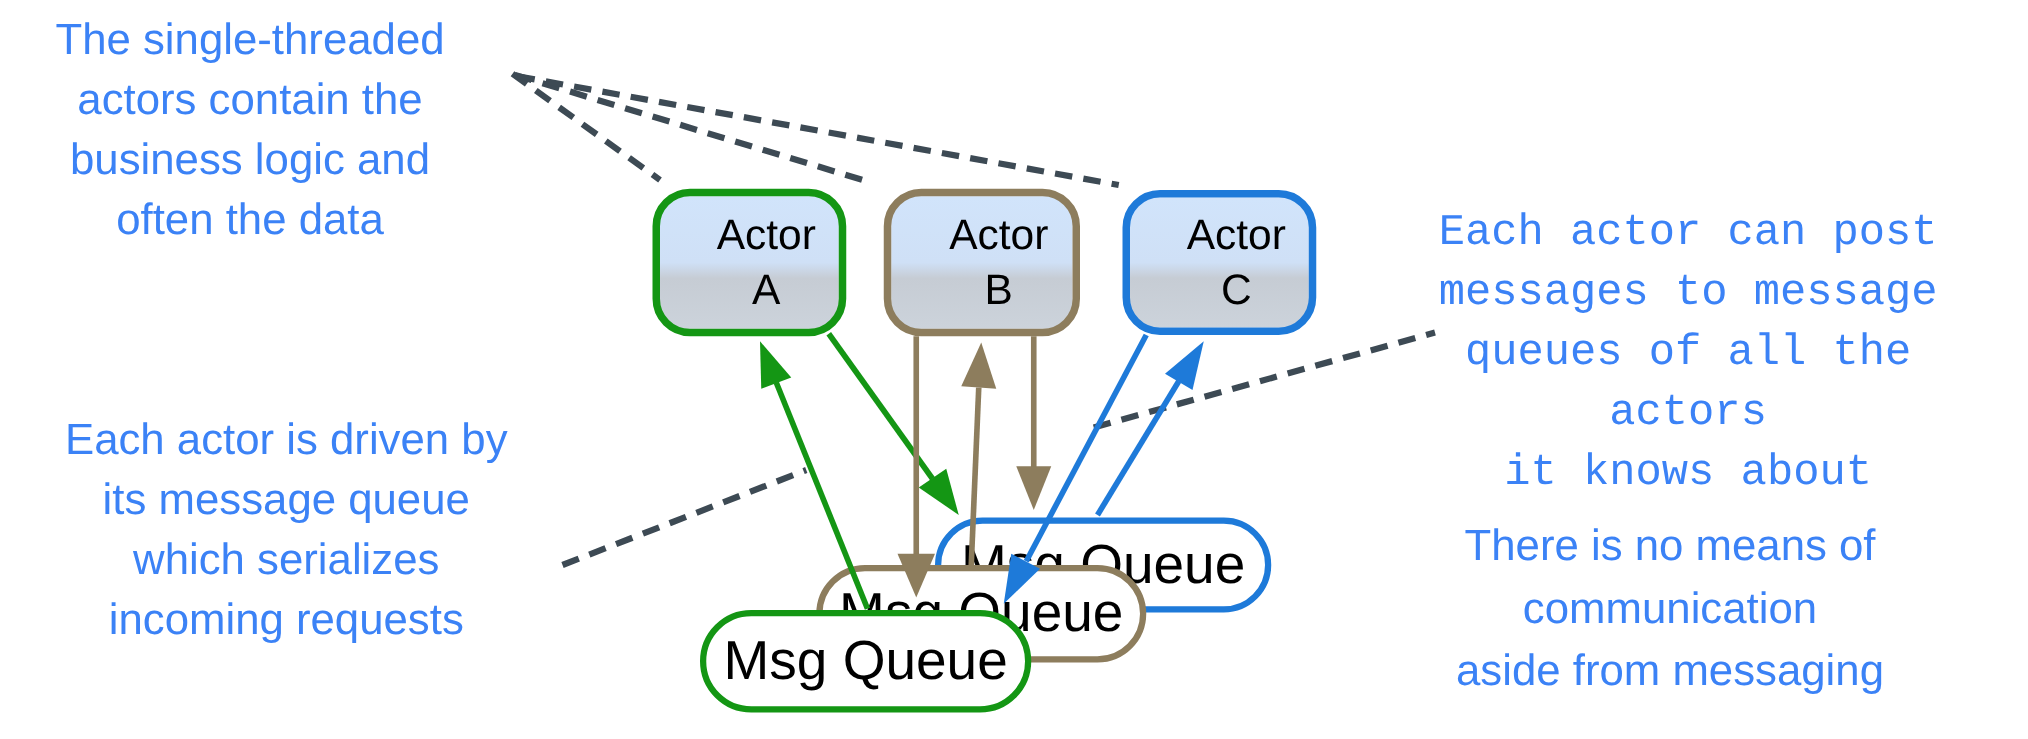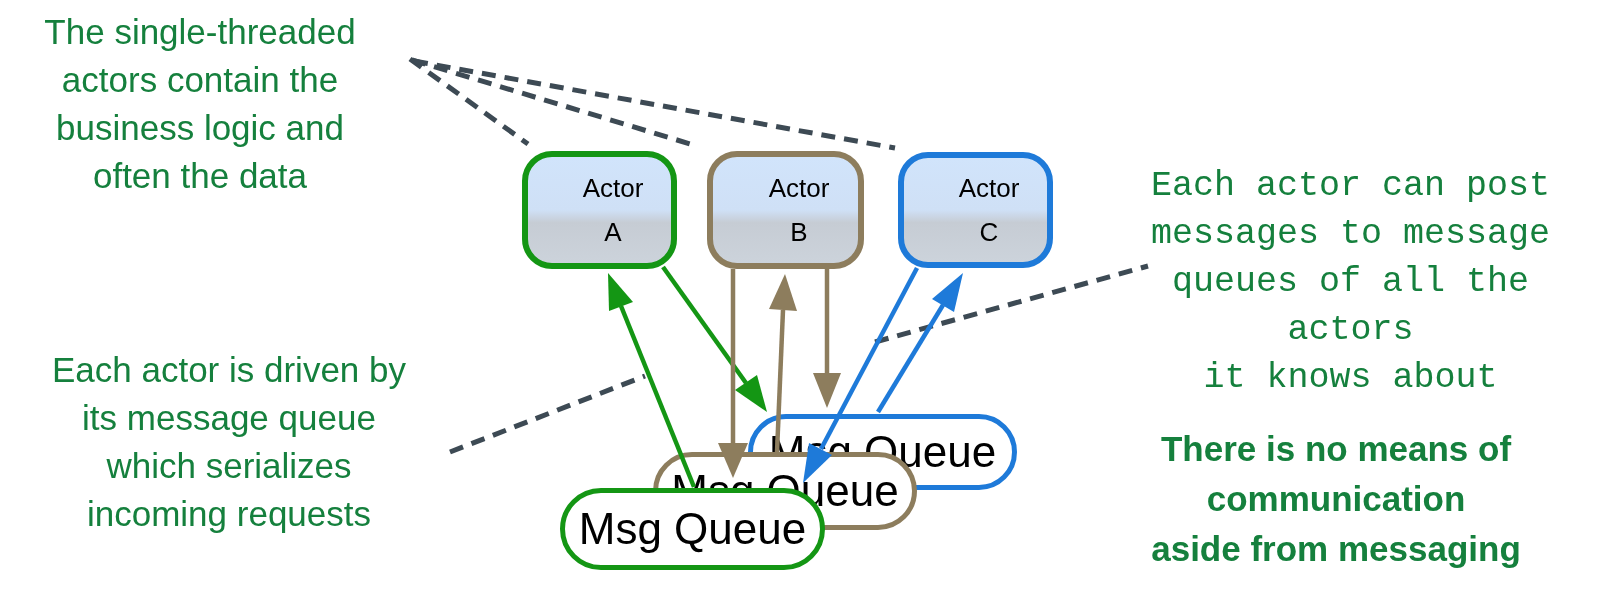--- a/index.html
+++ b/index.html
@@ -2,28 +2,28 @@
 <html><head>
 <meta charset="utf-8">
 <style>
   html,body{margin:0;padding:0;background:#ffffff;}
   .canvas{
     position:relative;width:1622px;height:591px;background:#ffffff;
     font-family:"Liberation Sans",sans-serif;color:#000;overflow:hidden;
   }
   .note{
     position:absolute;text-align:center;font-size:35px;line-height:48px;
-    white-space:pre-line;color:#15803d;
+    white-space:pre-line;color:#3b82f6;
   }
   .actor{
     position:absolute;width:155px;height:118px;box-sizing:border-box;
     border:6px solid #000;border-radius:30px;
     background:linear-gradient(180deg,#d1e4fb 0%,#cfe0f6 50%,#c6ccd4 62%,#ccd3db 100%);
     display:flex;align-items:center;justify-content:center;
-    text-align:center;font-size:26px;line-height:44px;white-space:pre-line;padding-left:27px;
+    text-align:center;font-size:34px;line-height:44px;white-space:pre-line;padding-left:27px;
   }
   .actor.a{border-color:#149614;}
   .actor.b{border-color:#8d7d5d;}
   .actor.c{border-color:#1e7ad9;}
   .queue{
     position:absolute;box-sizing:border-box;background:#ffffff;
     border:5px solid #000;border-radius:44px;
     display:flex;align-items:center;justify-content:center;font-size:44px;
   }
   .queue.qc{left:748px;top:414px;width:269px;height:76px;border-color:#1e7ad9;}
@@ -38,31 +38,31 @@
 </head>
 <body>
 
 <div class="canvas">
 
   <div class="note" style="left:0px;top:8px;width:400px;">The single-threaded
 actors contain the
 business logic and
 often the data</div>
 
-  <div class="note" style="left:0px;top:346px;width:458px;">Each actor is driven by
+  <div class="note" style="left:0px;top:328px;width:458px;">Each actor is driven by
 its message queue
 which serializes
 incoming requests</div>
 
   <div class="note" style="left:1128px;top:162px;width:445px;font-family:Liberation Mono, monospace;">Each actor can post
 messages to message
 queues of all the actors
 it knows about</div>
 
-  <div class="note" style="left:1096px;top:424px;width:480px;line-height:50px;font-weight:bold;">There is no means of
+  <div class="note" style="left:1096px;top:412px;width:480px;line-height:50px;">There is no means of
 communication
 aside from messaging</div>
 
   <div class="actor a" style="left:522px;top:151px;">
     <span>Actor
 A</span>
   </div>
   <div class="actor b" style="left:707px;top:151px;width:157px;">
     <span>Actor
 B</span>

